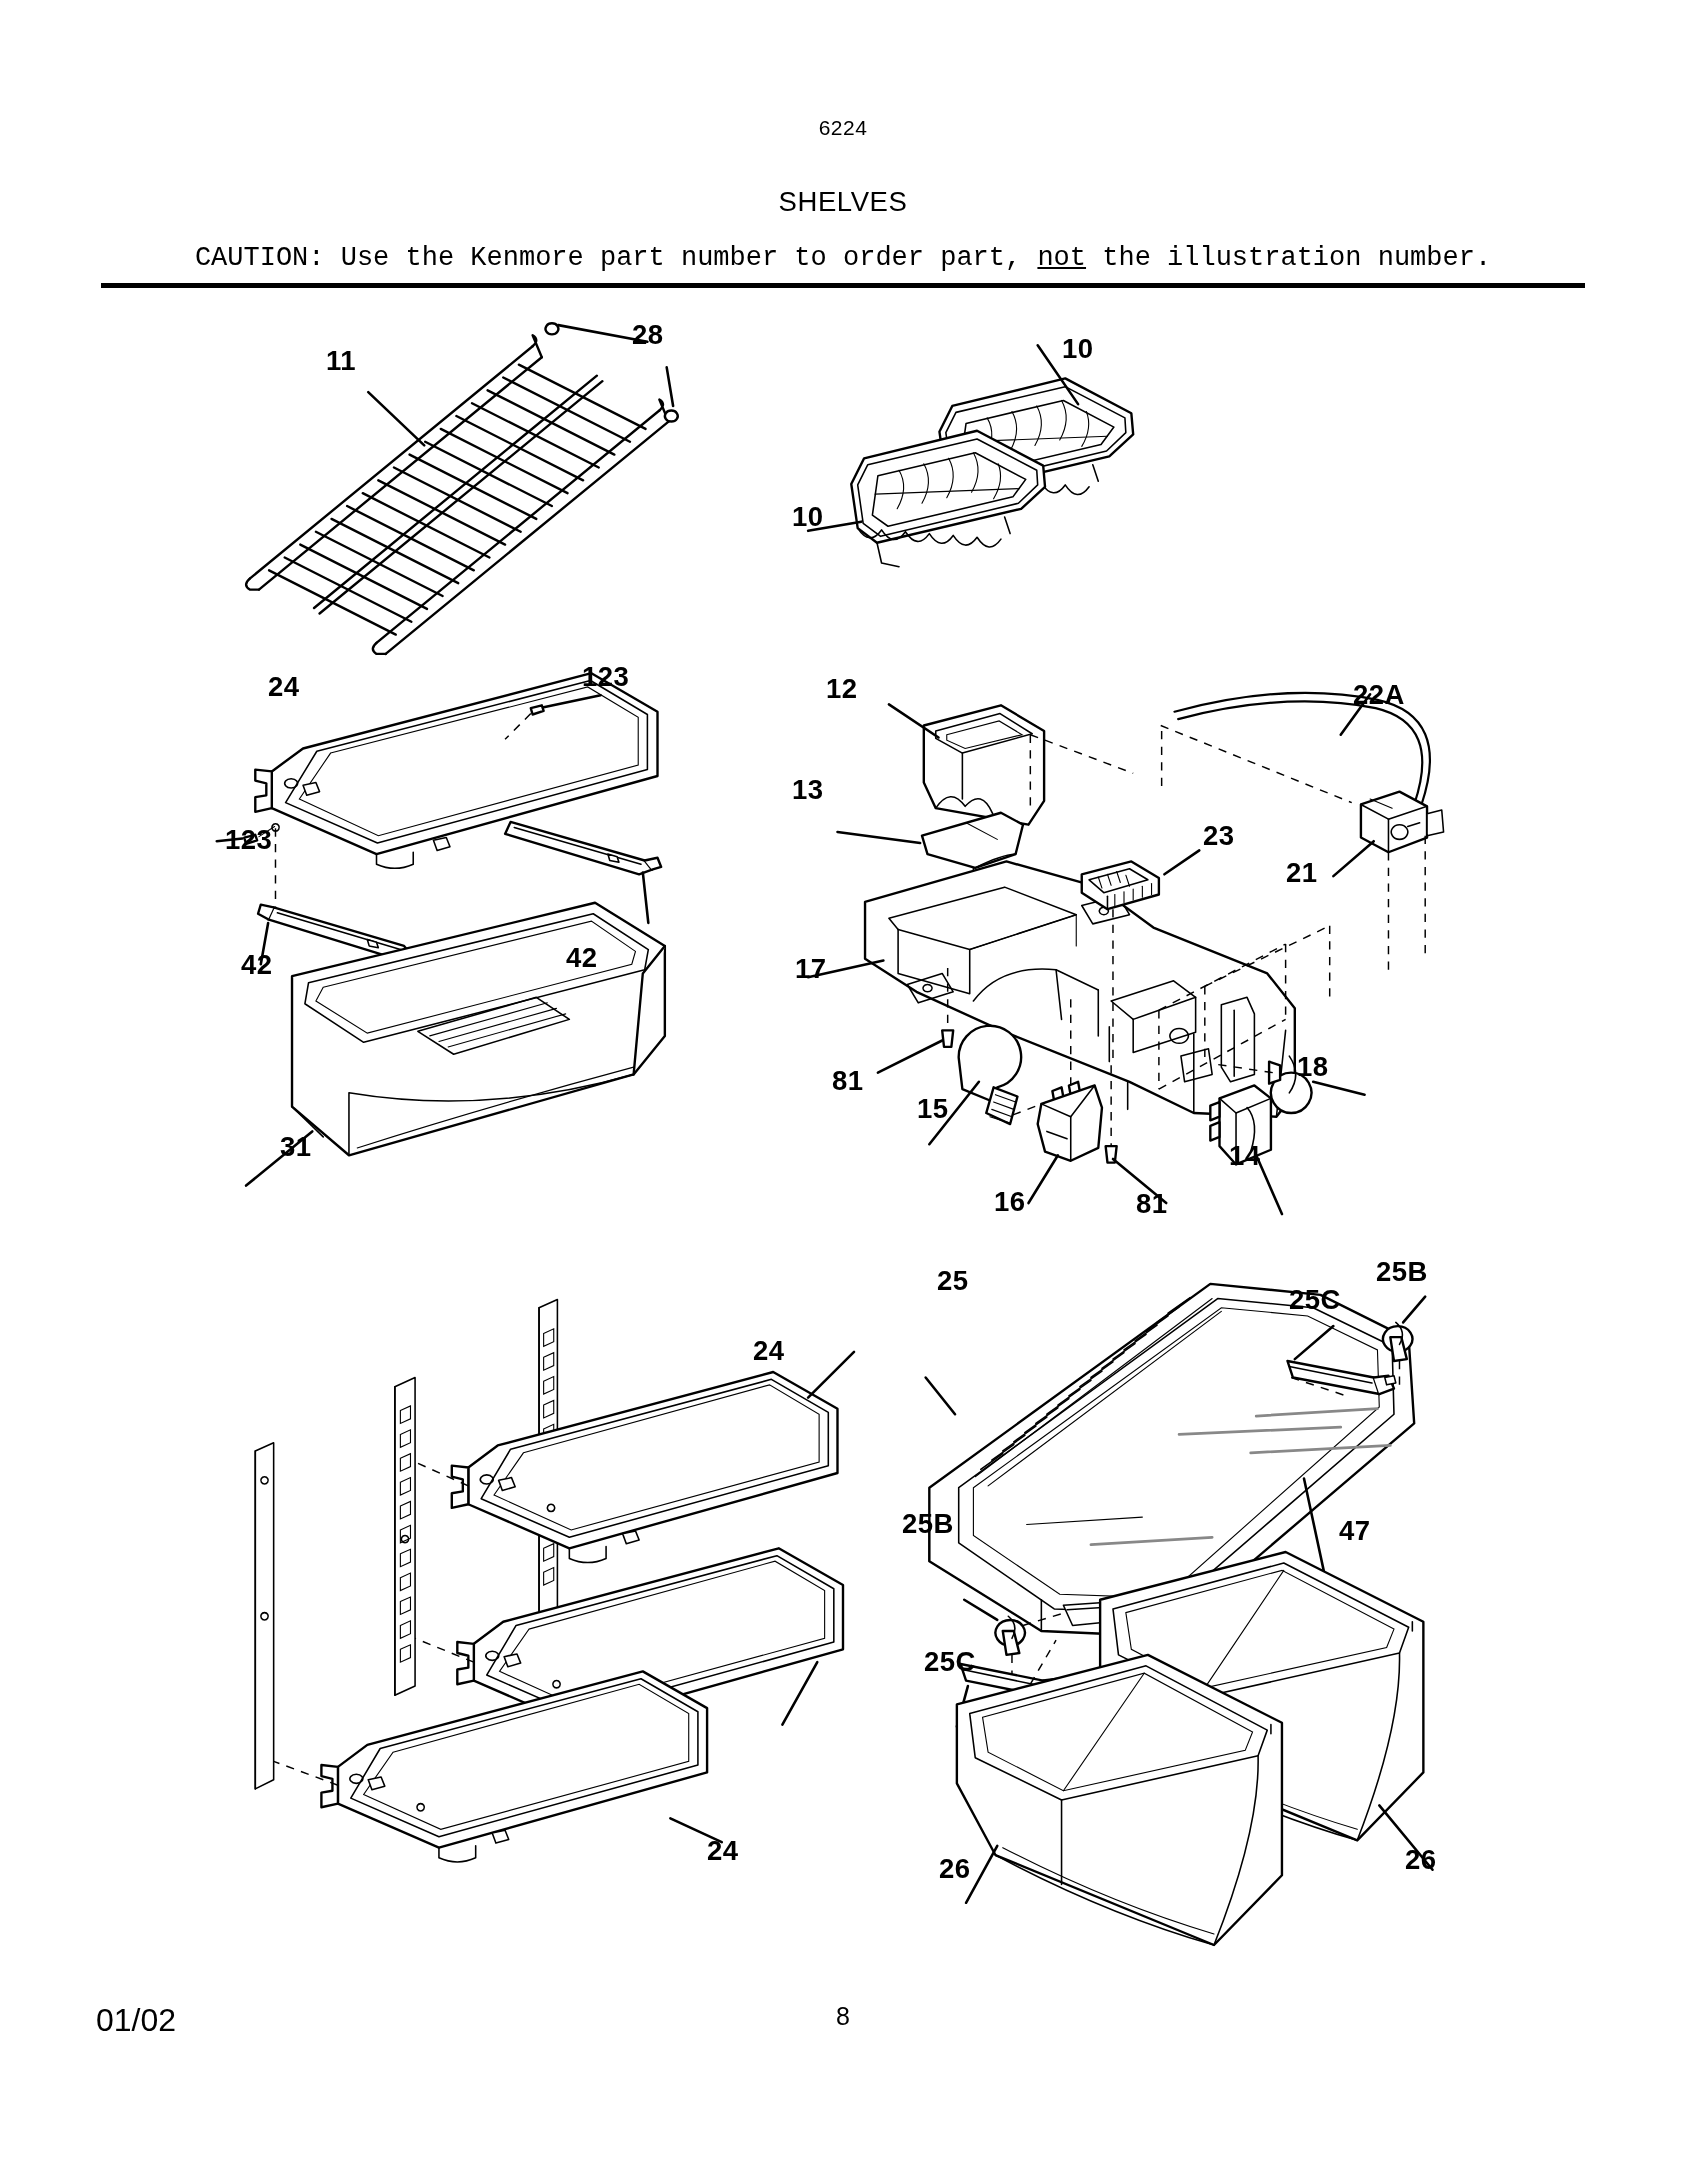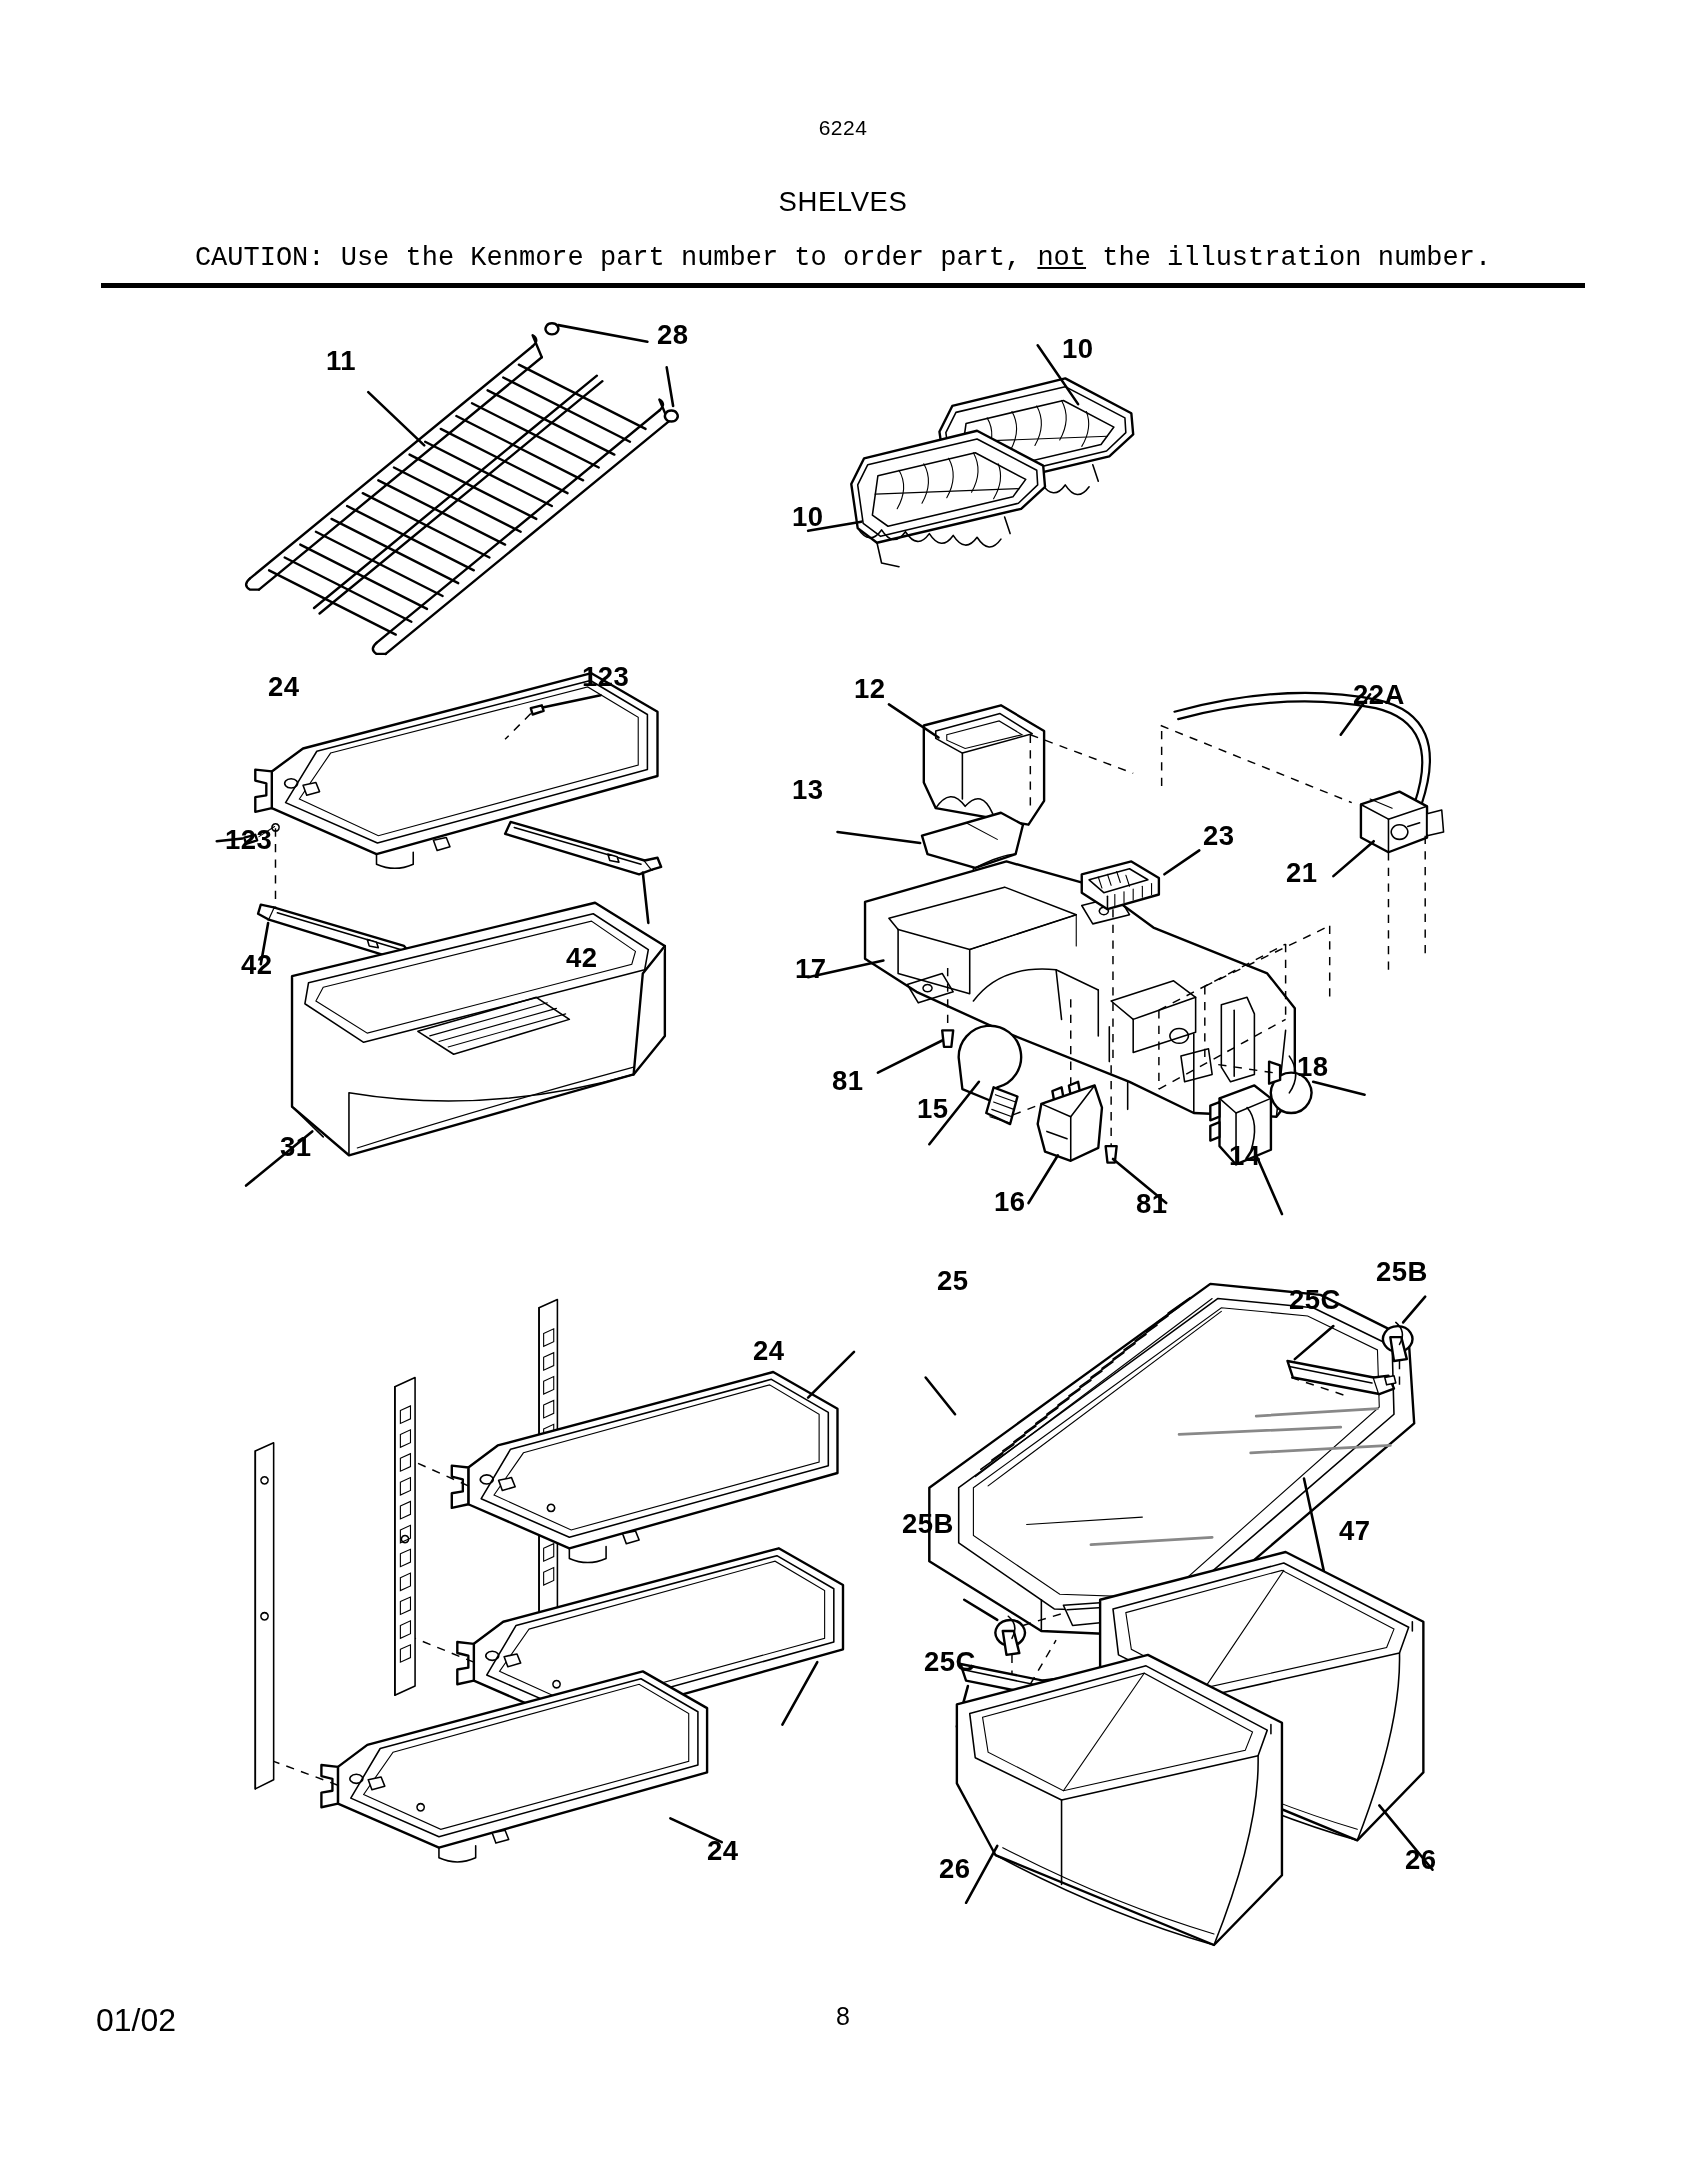--- a/index.html
+++ b/index.html
@@ -492,32 +492,32 @@
       <path class="hair" d="M1092 2012 Q1208 2072 1322 2106"></path>
       <path class="thin" d="M1156 1960 L1156 2052"></path>
       <path class="thin" d="M1370 1912 Q1372 1992 1322 2118"></path>
       <path class="thin" d="M1384 1888 L1384 1878"></path>
       <path class="lead" d="M1086 2010 L1052 2072"></path>
     </g>
 
   </svg>
 
   <div class="cal" style="left:326px; top:347px;">11</div>
-  <div class="cal" style="left:632px; top:321px;margin-left:25px;">28</div>
+  <div class="cal" style="left:632px; top:321px;">28</div>
   <div class="cal" style="left:1062px;top:335px;">10</div>
   <div class="cal" style="left:792px; top:503px;">10</div>
 
   <div class="cal" style="left:268px; top:673px;">24</div>
   <div class="cal" style="left:582px; top:663px;">123</div>
   <div class="cal" style="left:225px; top:826px;">123</div>
   <div class="cal" style="left:241px; top:951px;">42</div>
   <div class="cal" style="left:566px; top:944px;">42</div>
   <div class="cal" style="left:280px; top:1124px;margin-top:9px;">31</div>
 
-  <div class="cal" style="left:854px; top:675px;">12</div>
+  <div class="cal" style="left:826px; top:675px;">12</div>
   <div class="cal" style="left:792px; top:776px;">13</div>
   <div class="cal" style="left:795px; top:955px;">17</div>
   <div class="cal" style="left:1203px;top:822px;">23</div>
   <div class="cal" style="left:1286px;top:859px;">21</div>
   <div class="cal" style="left:1353px;top:681px;">22A</div>
   <div class="cal" style="left:832px; top:1067px;">81</div>
   <div class="cal" style="left:1136px;top:1190px;">81</div>
   <div class="cal" style="left:893px; top:1095px;margin-left:24px;">15</div>
   <div class="cal" style="left:994px;top:1188px;">16</div>
   <div class="cal" style="left:1229px;top:1142px;">14</div>

